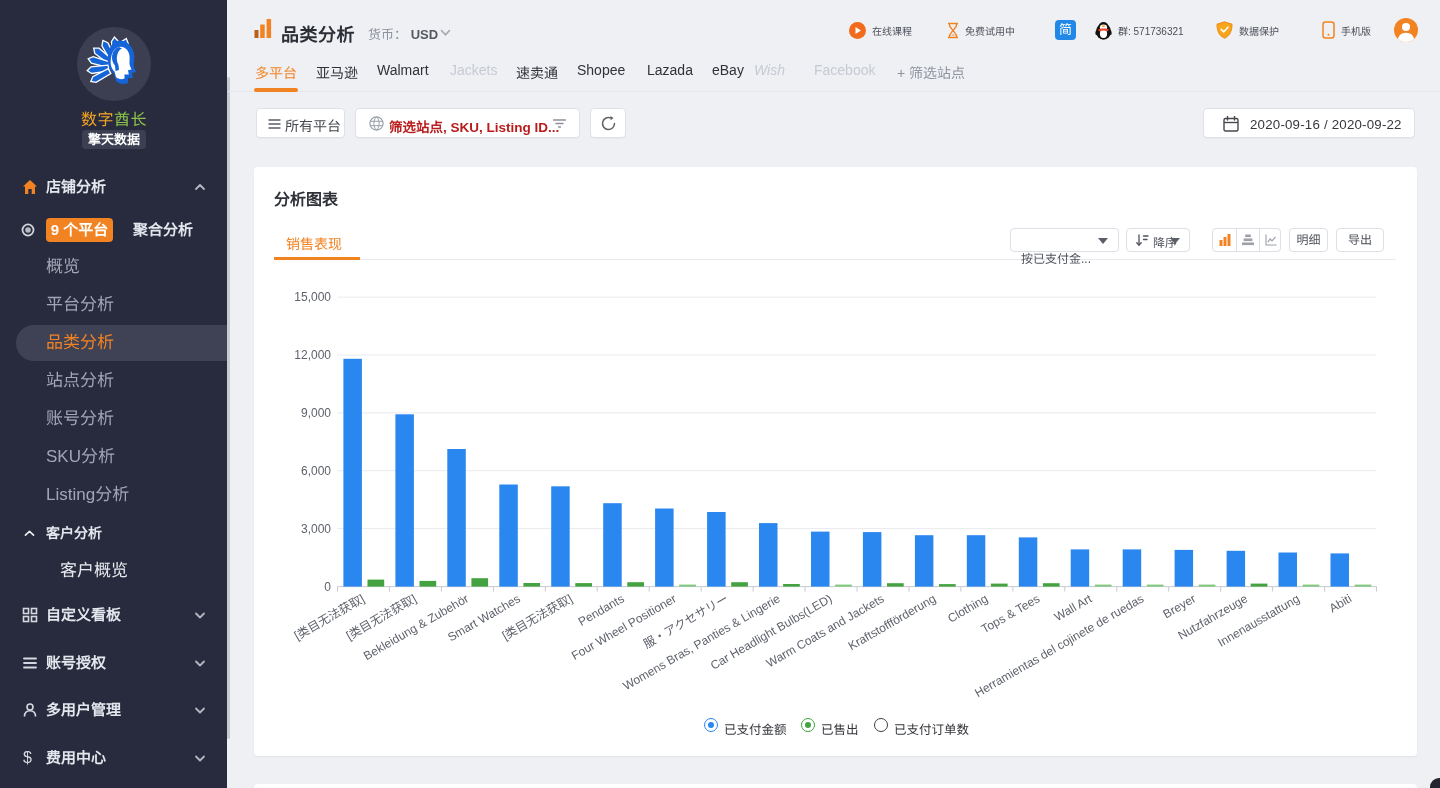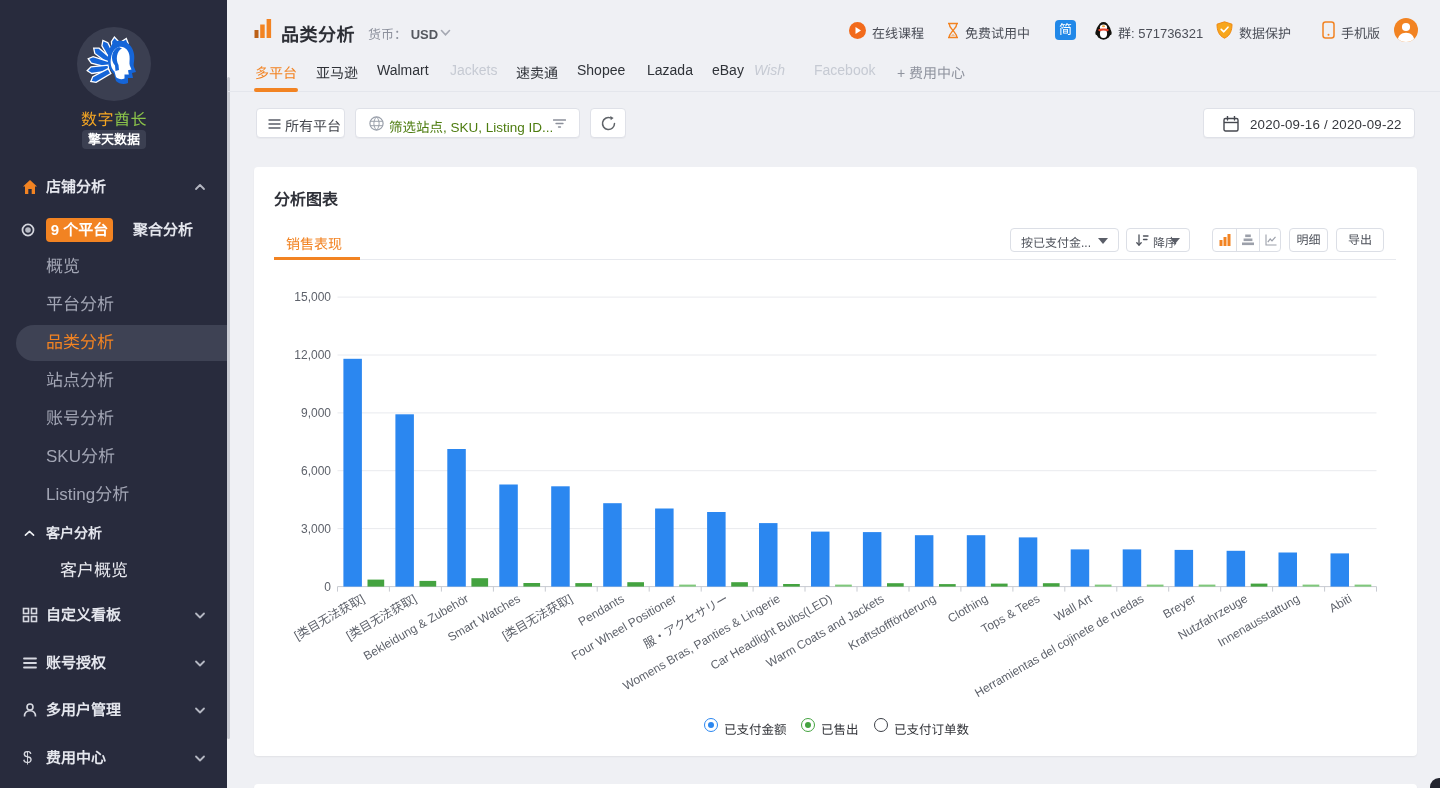--- a/index.html
+++ b/index.html
@@ -20,21 +20,21 @@
 .mi.white { color:#e4e6ed; font-weight:bold; font-size:15px; }
 .mi .icon { position:absolute; left:22px; top:10px; width:16px; height:16px; }
 .mi .caret { position:absolute; right:22px; top:10px; width:12px; height:16px; }
 #active-pill { position:absolute; left:16px; top:325px; width:211px; height:36px; background:#3e4254; border-radius:18px 0 0 18px; }
 #sb-thumb { position:absolute; left:227px; top:77px; width:3px; height:662px; background:#c9cbd3; border-radius:2px; }
 
 
 #hdr-title { position:absolute; left:281px; top:20px; font-size:18px; font-weight:bold; color:#2d2f36; letter-spacing:0.5px; }
 #hdr-cur { position:absolute; left:368px; top:24px; font-size:13px; color:#8e929e; }
 #hdr-cur b { color:#55585f; font-size:13px; }
-.hitem { position:absolute; top:23px; font-size:13px; color:#4c4f58; }
+.hitem { position:absolute; top:23px; font-size:10px; color:#4c4f58; }
 
 
 #tabrow { position:absolute; left:228px; top:50px; width:1212px; height:42px; border-bottom:1px solid #e4e6ec; }
 .tab { position:absolute; top:11px; font-size:14px; color:#2f3238; }
 .tab.gray { color:#c6cad3; }
 .tab.dim { color:#8f939e; }
 .tab.active { color:#f28322; }
 #tab-underline { position:absolute; left:254px; top:88px; width:44px; height:4px; background:#f28322; border-radius:2px; }
 
 
@@ -233,39 +233,39 @@
 <div class="tab active" style="left:255px; top:62px;">多平台</div>
 <div class="tab" style="left:316px; top:62px;">亚马逊</div>
 <div class="tab" style="left:377px; top:62px;">Walmart</div>
 <div class="tab gray" style="left:450px; top:62px;">Jackets</div>
 <div class="tab" style="left:516px; top:62px;">速卖通</div>
 <div class="tab" style="left:577px; top:62px;">Shopee</div>
 <div class="tab" style="left:647px; top:62px;">Lazada</div>
 <div class="tab" style="left:712px; top:62px;">eBay</div>
 <div class="tab gray" style="left:754px; top:62px;font-style:italic;">Wish</div>
 <div class="tab gray" style="left:814px; top:62px;">Facebook</div>
-<div class="tab dim" style="left:897px; top:62px;">+ 费用中心</div>
+<div class="tab dim" style="left:897px; top:62px;">+ 筛选站点</div>
 <div id="tab-underline"></div>
 
 <div class="wbtn" id="btn-allplat" style="left:256px; width:89px;">
   <svg style="position:absolute;left:11px;top:8.5px;" width="13" height="12" viewBox="0 0 13 12">
       <g stroke="#5a5e68" stroke-width="1.4" stroke-linecap="round">
         <line x1="1" y1="2" x2="12" y2="2"></line>
         <line x1="1" y1="6" x2="12" y2="6"></line>
         <line x1="1" y1="10" x2="12" y2="10"></line>
       </g>
     </svg>
   <span style="position:absolute;left:28px;top:6px;font-size:14px;color:#45484f;">所有平台</span>
 </div>
 <div class="wbtn" id="input-filter" style="left:355px; width:225px;">
   <svg style="position:absolute;left:13px;top:7px;" width="15" height="15" viewBox="0 0 15 15">
       <circle cx="7.5" cy="7.5" r="6.6" fill="none" stroke="#9aa0ab" stroke-width="1.2"></circle>
       <path d="M7.5 0.9 C4 4 4 11 7.5 14.1 M7.5 0.9 C11 4 11 11 7.5 14.1 M1.2 5.3 H13.8 M1.2 9.7 H13.8" fill="none" stroke="#9aa0ab" stroke-width="1"></path>
     </svg>
-  <span style="position:absolute;left:33px;top:7px;font-size:13.5px;color:#4d7c0f;">筛选站点, SKU, Listing ID...</span>
+  <span style="position:absolute;left:33px;top:7px;font-size:13.5px;color:#b91c1c;font-weight:bold;">筛选站点, SKU, Listing ID...</span>
   <svg style="position:absolute;right:13px;top:10px;" width="13" height="9" viewBox="0 0 13 9">
       <g stroke="#8c909b" stroke-width="1.3" stroke-linecap="round">
         <line x1="0.5" y1="1" x2="12.5" y2="1"></line>
         <line x1="3" y1="4.5" x2="10" y2="4.5"></line>
         <line x1="5.5" y1="8" x2="7.5" y2="8"></line>
       </g>
     </svg>
 </div>
 <div class="wbtn" id="btn-refresh" style="left:590px; width:36px;">
   <svg style="position:absolute;left:9px;top:5.5px;" width="17" height="17" viewBox="0 0 17 17">
@@ -283,21 +283,21 @@
   <span style="position:absolute;left:46px;top:8px;font-size:13.3px;color:#35373d;white-space:nowrap;letter-spacing:0.2px;">2020-09-16 / 2020-09-22</span>
 </div>
 
 <div id="card">
   <h3>分析图表</h3>
   <div id="ctab-line"></div>
   <div id="ctab">销售表现</div>
   <div id="ctab-underline"></div>
 
   <div class="cbtn" style="left:756px; width:109px;">
-    <span style="position:absolute;left:10px;top:4px;">按已支付金...</span>
+    <span style="position:absolute;left:10px;top:20px;">按已支付金...</span>
     <span style="position:absolute;right:10px;top:9px;width:0;height:0;border-left:5px solid transparent;border-right:5px solid transparent;border-top:6px solid #5a5e68;"></span>
   </div>
   <div class="cbtn" style="left:872px; width:64px;">
     <svg style="position:absolute;left:9px;top:5px;" width="13" height="13" viewBox="0 0 13 13">
         <g stroke="#4e525b" stroke-width="1.3" stroke-linecap="round">
           <line x1="3" y1="1" x2="3" y2="11"></line>
           <path d="M0.8 8.8 L3 11 L5.2 8.8" fill="none"></path>
           <line x1="7.5" y1="2" x2="12" y2="2"></line>
           <line x1="7.5" y1="5.5" x2="11" y2="5.5"></line>
         </g>

